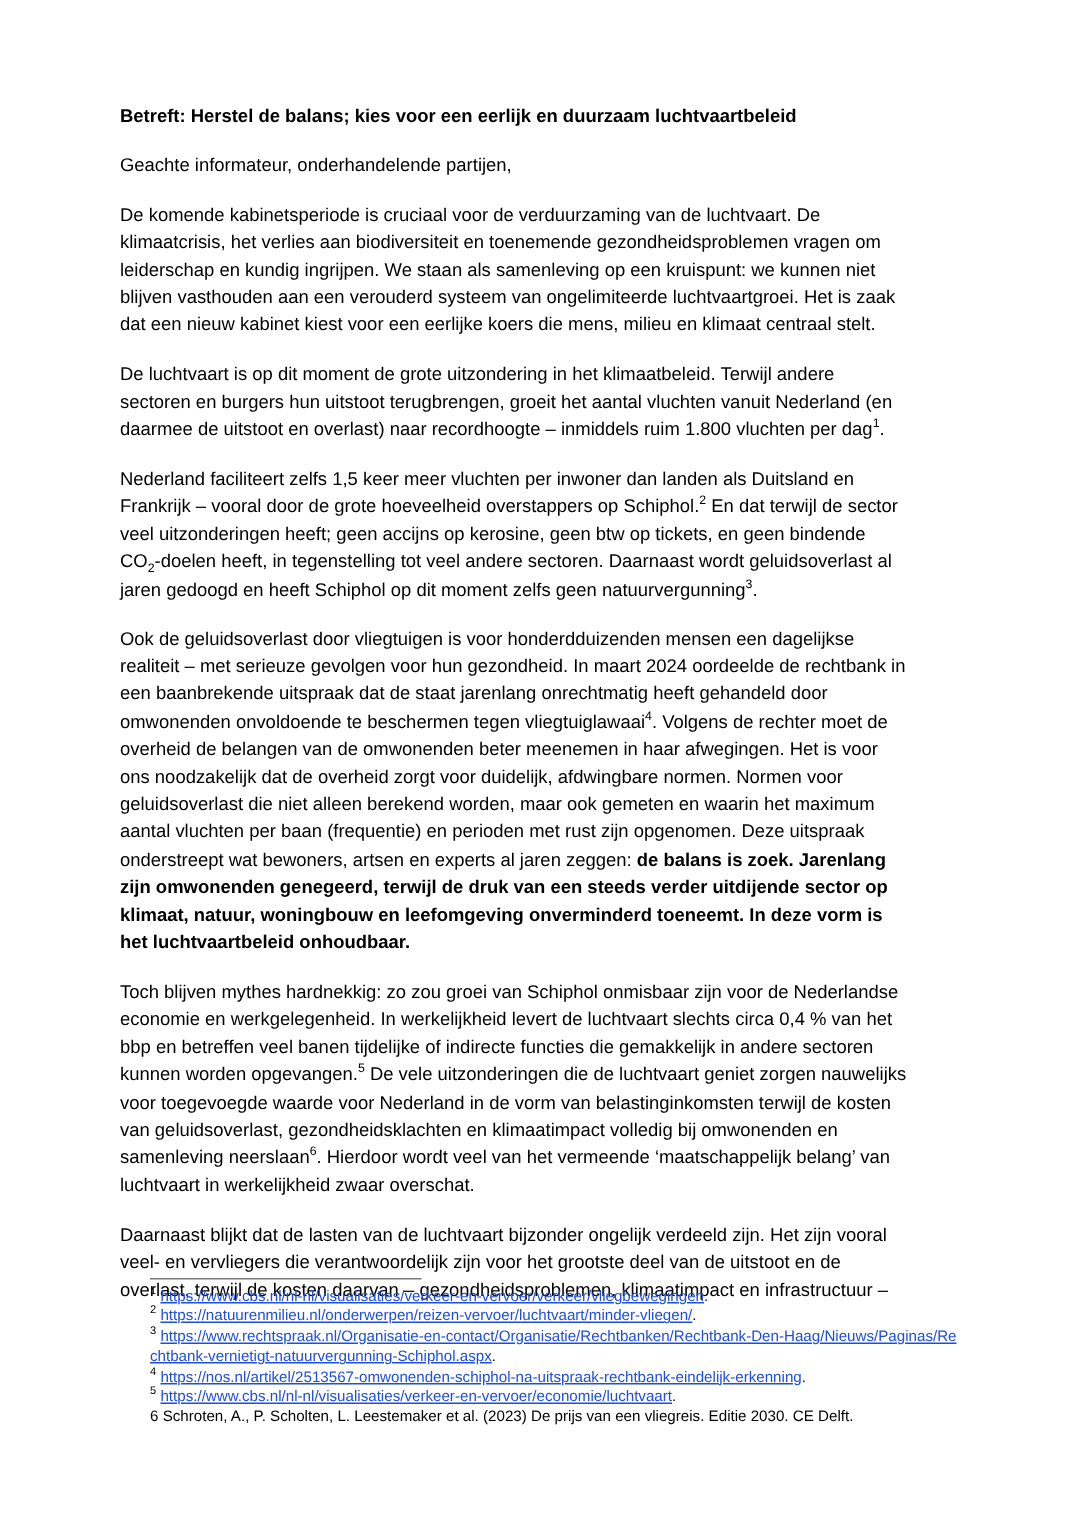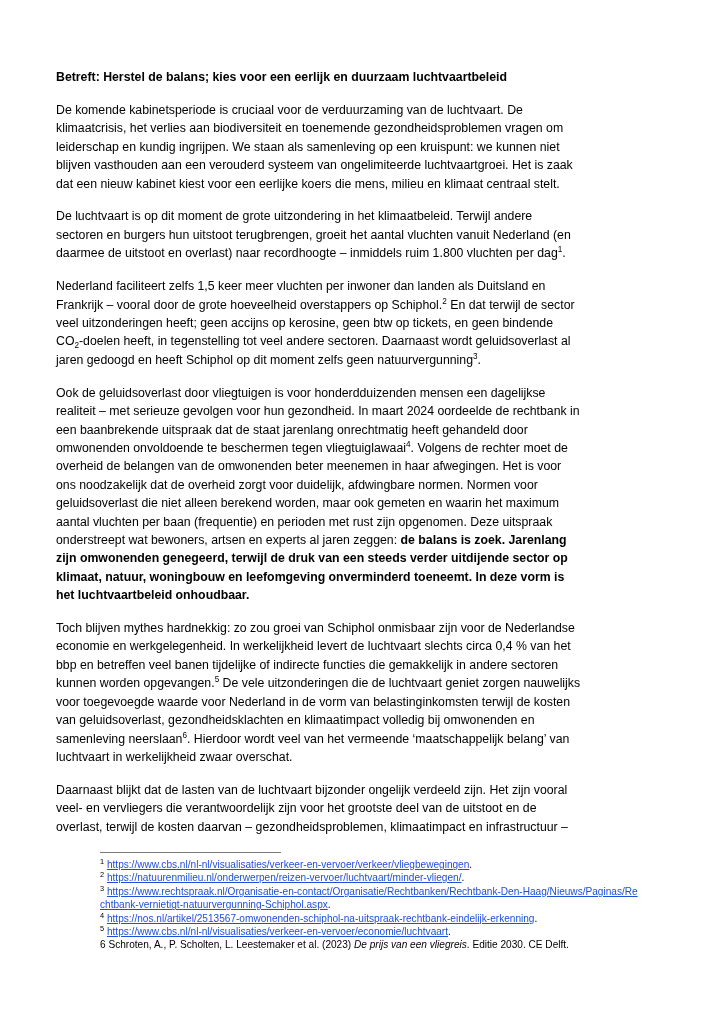--- a/index.html
+++ b/index.html
@@ -13,21 +13,21 @@
     font-family: "Liberation Sans", sans-serif;
     color: #000000;
     -webkit-font-smoothing: none;
   }
   .page {
     position: relative;
     width: 724px;
     height: 736px;
     background: #ffffff;
     box-sizing: border-box;
-    padding: 68px 99px 0 56px;
+    padding: 68px 99px 0 80px;
   }
   .doc-body {
     width: 526px;
     font-size: 12.3px;
     line-height: 18.4px;
     text-align: left;
   }
   p.para {
     margin: 0 0 14.5px 0;
     padding: 0;
@@ -79,32 +79,32 @@
   }
   .fn-marker-plain {
     font-size: 10.1px;
   }
   a.fn-link {
     color: #1f4fd8;
     text-decoration: underline;
     word-break: break-all;
   }
   .fn-italic {
-    font-style: italic;
   }
 </style>
 </head>
 <body>
 
 <div class="page">
 
   <div class="doc-body">
 
     <p class="subject">Betreft: Herstel de balans; kies voor een eerlijk en duurzaam luchtvaartbeleid</p>
 
+    <p class="salutation">Geachte informateur, onderhandelende partijen,</p>
 
     <p class="para"><span>De komende kabinetsperiode is cruciaal voor de verduurzaming van de luchtvaart. De klimaatcrisis, het verlies aan biodiversiteit en toenemende gezondheidsproblemen vragen om leiderschap en kundig ingrijpen. We staan als samenleving op een kruispunt: we kunnen niet blijven vasthouden aan een verouderd systeem van ongelimiteerde luchtvaartgroei. Het is zaak dat een nieuw kabinet kiest voor een eerlijke koers die mens, milieu en klimaat centraal stelt.</span></p>
 
     <p class="para"><span>De luchtvaart is op dit moment de grote uitzondering in het klimaatbeleid. Terwijl andere sectoren en burgers hun uitstoot terugbrengen, groeit het aantal vluchten vanuit Nederland (en daarmee de uitstoot en overlast) naar recordhoogte – inmiddels ruim 1.800 vluchten per dag</span><sup>1</sup><span>.</span></p>
 
     <p class="para"><span>Nederland faciliteert zelfs 1,5 keer meer vluchten per inwoner dan landen als Duitsland en Frankrijk – vooral door de grote hoeveelheid overstappers op Schiphol.</span><sup>2</sup><span> En dat terwijl de sector veel uitzonderingen heeft; geen accijns op kerosine, geen btw op tickets, en geen bindende CO</span><sub>2</sub><span>-doelen heeft, in tegenstelling tot veel andere sectoren. Daarnaast wordt geluidsoverlast al jaren gedoogd en heeft Schiphol op dit moment zelfs geen natuurvergunning</span><sup>3</sup><span>.</span></p>
 
     <p class="para"><span>Ook de geluidsoverlast door vliegtuigen is voor honderdduizenden mensen een dagelijkse realiteit – met serieuze gevolgen voor hun gezondheid. In maart 2024 oordeelde de rechtbank in een baanbrekende uitspraak dat de staat jarenlang onrechtmatig heeft gehandeld door omwonenden onvoldoende te beschermen tegen vliegtuiglawaai</span><sup>4</sup><span>. Volgens de rechter moet de overheid de belangen van de omwonenden beter meenemen in haar afwegingen. Het is voor ons noodzakelijk dat de overheid zorgt voor duidelijk, afdwingbare normen. Normen voor geluidsoverlast die niet alleen berekend worden, maar ook gemeten en waarin het maximum aantal vluchten per baan (frequentie) en perioden met rust zijn opgenomen. Deze uitspraak onderstreept wat bewoners, artsen en experts al jaren zeggen: </span><b class="emph">de balans is zoek. Jarenlang zijn omwonenden genegeerd, terwijl de druk van een steeds verder uitdijende sector op klimaat, natuur, woningbouw en leefomgeving onverminderd toeneemt. In deze vorm is het luchtvaartbeleid onhoudbaar.</b></p>
 
     <p class="para"><span>Toch blijven mythes hardnekkig: zo zou groei van Schiphol onmisbaar zijn voor de Nederlandse economie en werkgelegenheid. In werkelijkheid levert de luchtvaart slechts circa 0,4 % van het bbp en betreffen veel banen tijdelijke of indirecte functies die gemakkelijk in andere sectoren kunnen worden opgevangen.</span><sup>5</sup><span> De vele uitzonderingen die de luchtvaart geniet zorgen nauwelijks voor toegevoegde waarde voor Nederland in de vorm van belastinginkomsten terwijl de kosten van geluidsoverlast, gezondheidsklachten en klimaatimpact volledig bij omwonenden en samenleving neerslaan</span><sup>6</sup><span>. Hierdoor wordt veel van het vermeende ‘maatschappelijk belang’ van luchtvaart in werkelijkheid zwaar overschat.</span></p>

